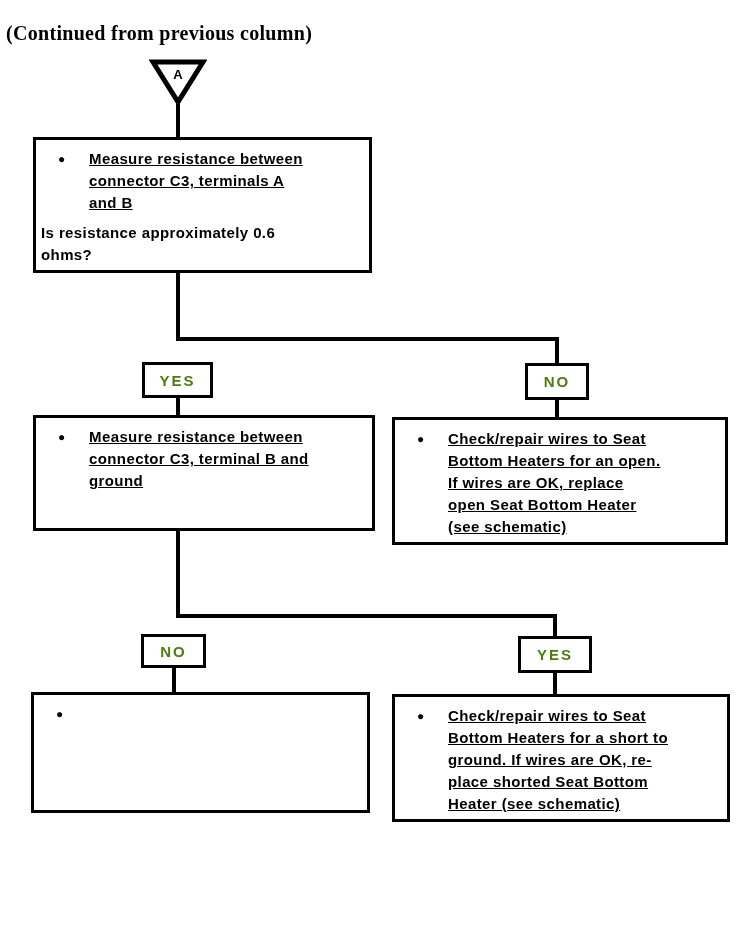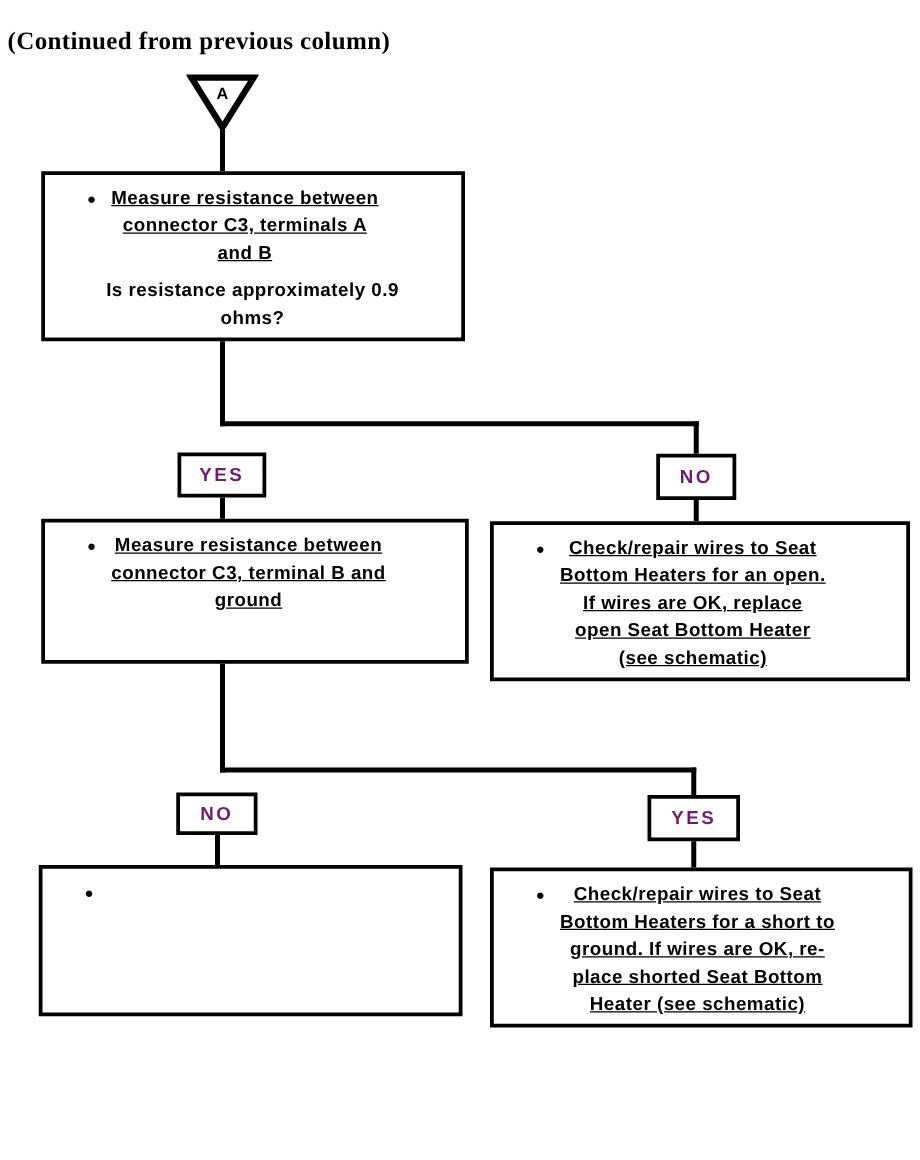--- a/index.html
+++ b/index.html
@@ -6,21 +6,20 @@
   html, body { background: #ffffff; }
   body {
     width: 736px; height: 928px;
     font-family: "Liberation Sans", sans-serif;
   }
   .stage {
     position: relative;
     width: 736px; height: 928px;
     background: #ffffff;
     overflow: hidden;
-    text-align: center;
   }
   .note {
     position: absolute;
     left: 6px; top: 22px;
     font-family: "Liberation Serif", serif;
     font-weight: bold;
     font-size: 20px;
     color: #000;
     letter-spacing: 0.3px;
   }
@@ -36,21 +35,21 @@
     letter-spacing: 0.4px;
   }
   .bullet-row { display: flex; padding: 8px 6px 0 22px; }
   .bullet { flex: 0 0 31px; width: 31px; font-size: 12px; line-height: 22px; }
   .btext { white-space: pre-line; text-decoration: underline; }
   .question { white-space: pre-line; padding: 8px 6px 0 5px; }
   .label-box {
     position: absolute;
     border: 3px solid #000;
     background: #fff;
-    color: #701a75;
+    color: #4d7c0f;
     font-weight: bold;
     font-size: 15px;
     letter-spacing: 2px;
     display: flex; align-items: center; justify-content: center;
   }
   .tri { position: absolute; left: 149px; top: 59px; }
 </style>
 </head>
 <body>
 
@@ -75,21 +74,21 @@
   <div class="line" style="left:172px; top:666px; width:4px; height:28px;"></div>
   <div class="line" style="left:553px; top:671px; width:4px; height:25px;"></div>
 
   <div class="big-box" style="left:33px; top:137px; width:339px; height:136px;">
     <div class="bullet-row">
       <span class="bullet">●</span>
       <span class="btext">Measure resistance between
 connector C3, terminals A
 and B</span>
     </div>
-    <div class="question">Is resistance approximately 0.9
+    <div class="question">Is resistance approximately 0.6
 ohms?</div>
   </div>
 
   <div class="label-box" style="left:142px; top:362px; width:71px; height:36px;">YES</div>
   <div class="label-box" style="left:525px; top:363px; width:64px; height:37px;">NO</div>
 
   <div class="big-box" style="left:33px; top:415px; width:342px; height:116px;">
     <div class="bullet-row">
       <span class="bullet">●</span>
       <span class="btext">Measure resistance between

